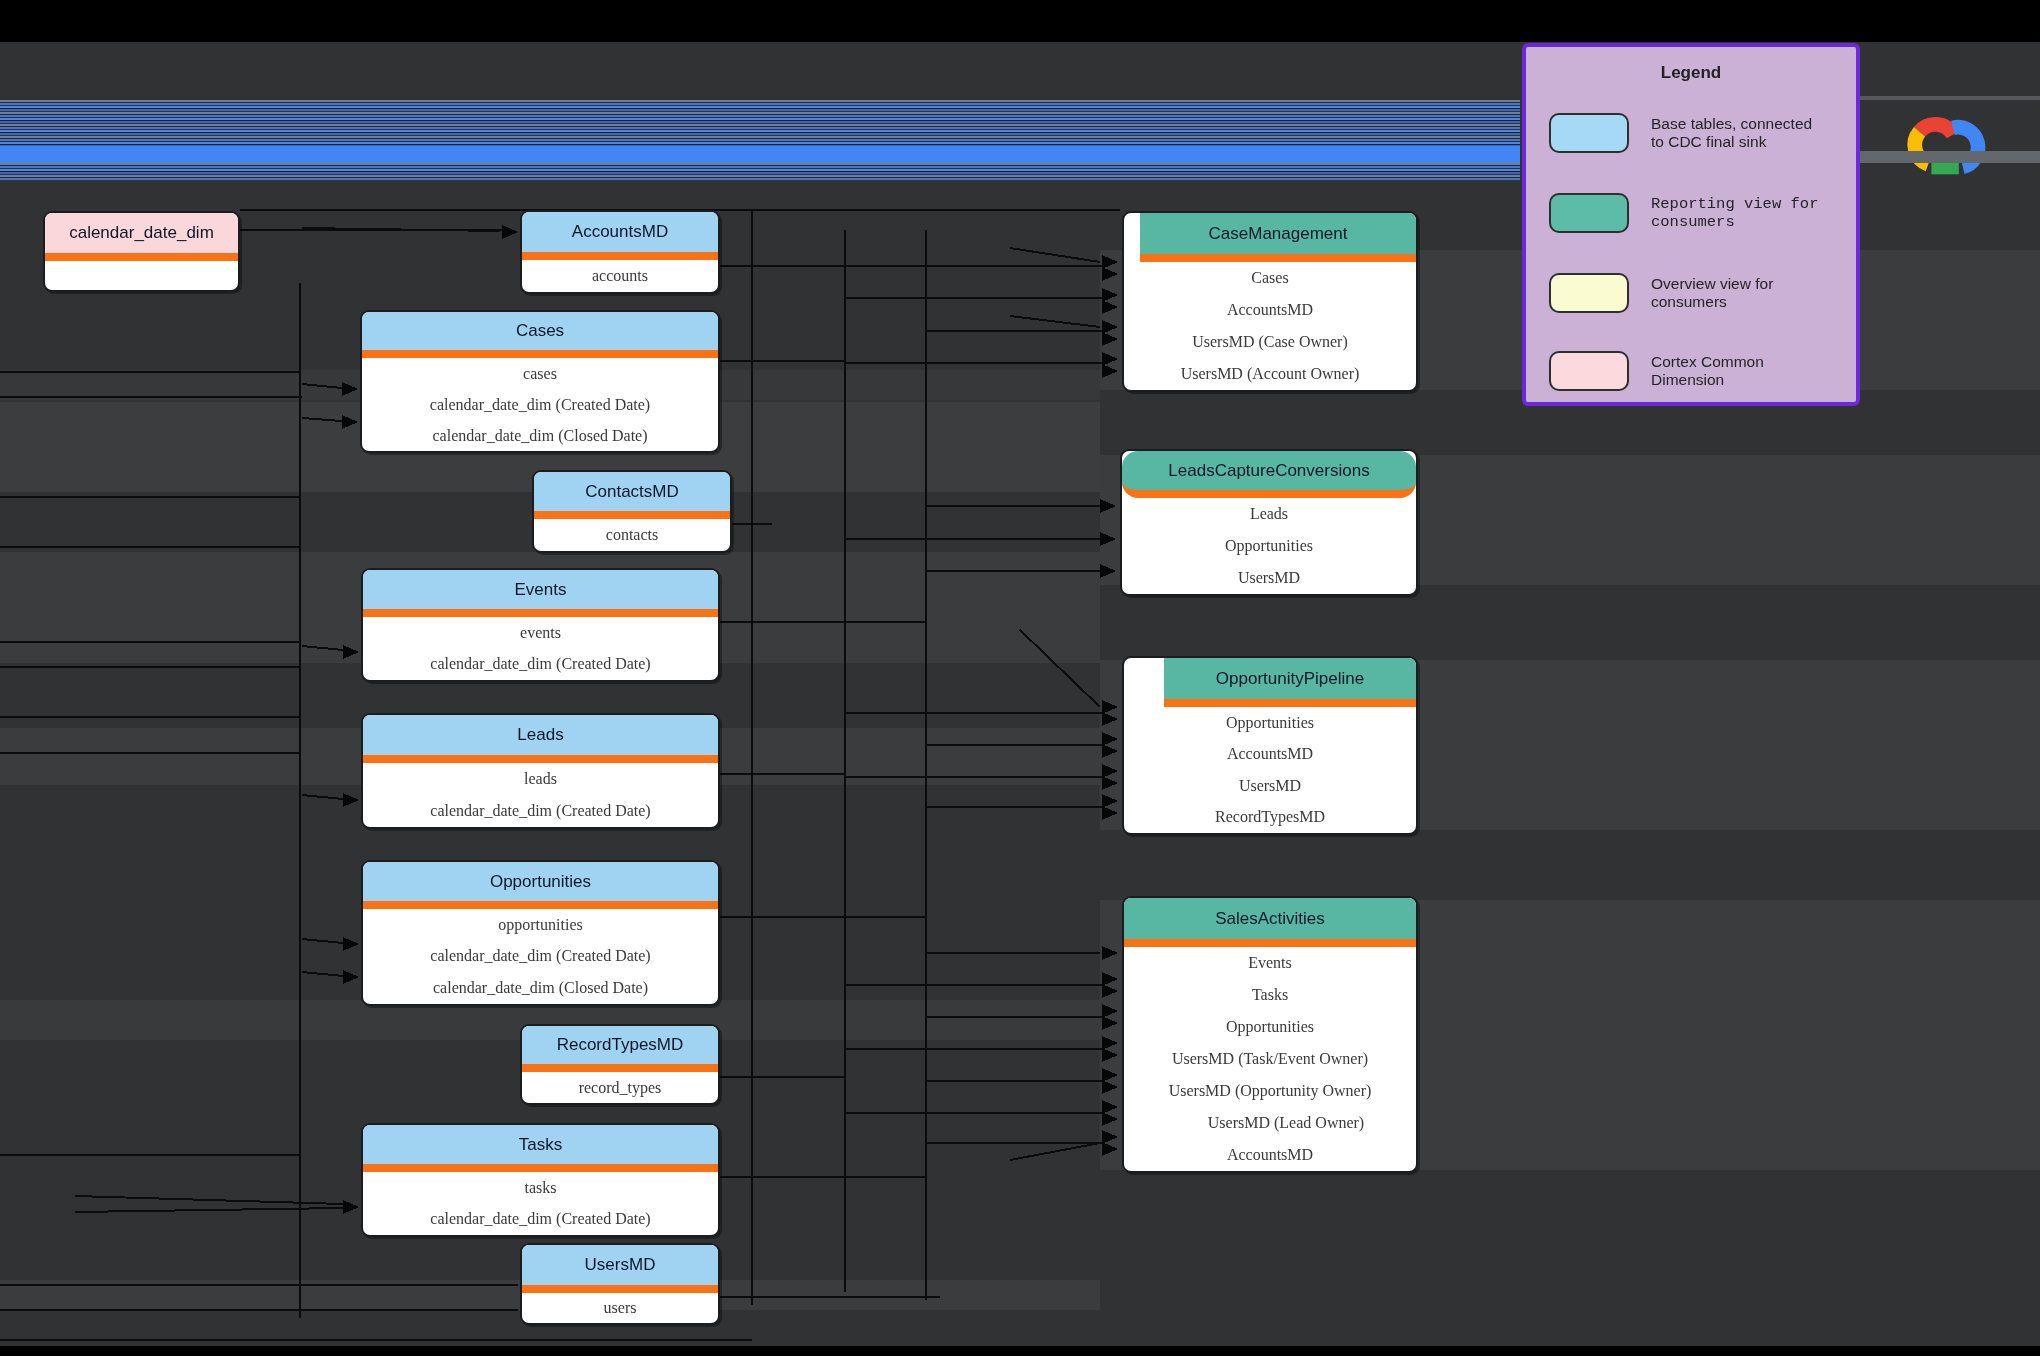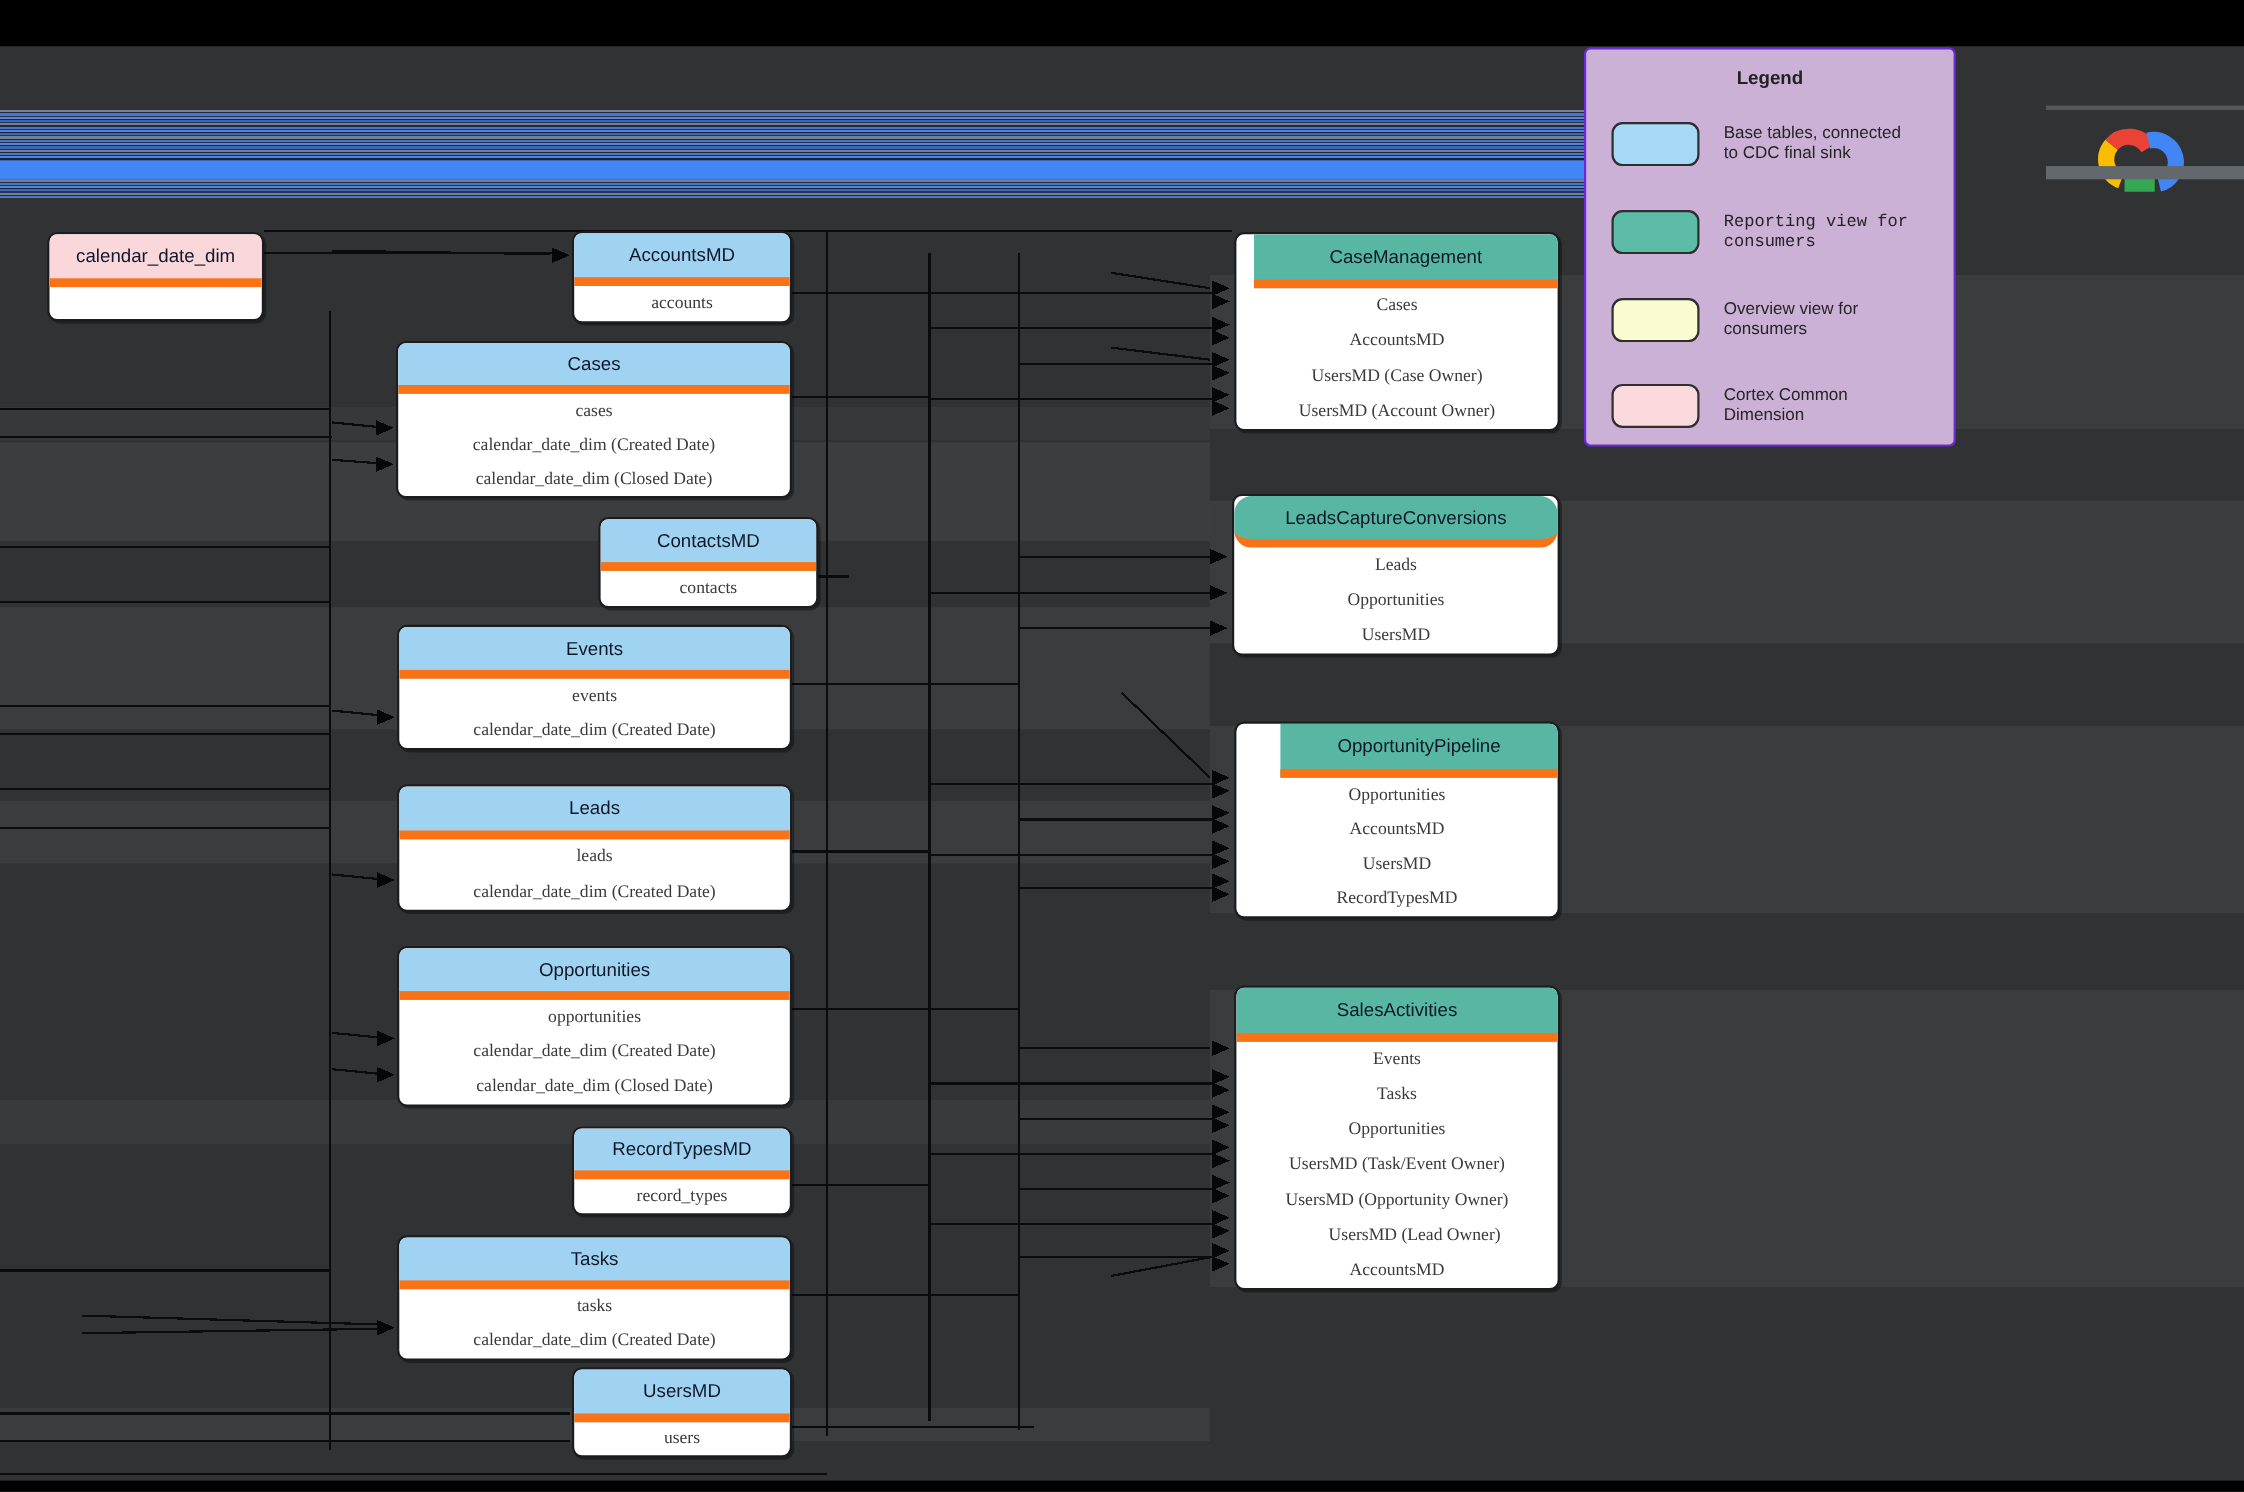--- a/index.html
+++ b/index.html
@@ -24,22 +24,22 @@
          border-radius:9px;overflow:hidden;box-sizing:border-box;
          box-shadow:2px 2px 0 rgba(0,0,0,.35);}
   .table-header{text-align:center;color:#0f172a;border-bottom:8px solid #f97316;
                 font-size:17px;display:flex;align-items:center;justify-content:center;}
   .t-base .table-header{background:#a0d3f2;}
   .t-reporting .table-header{background:#58b7a3;}
   .t-common .table-header{background:#fad7db;}
   .table-row{text-align:center;color:#3a3a3a;font-size:16px;
              display:flex;align-items:center;justify-content:center;font-family:Liberation Serif, serif;}
   
-  #legend{position:absolute;left:1440px;top:43px;width:338px;height:363px;z-index:5;
-          background:#cbb1d6;border:2px solid #6d28d9;border-radius:6px;box-sizing:border-box;}
+  #legend{position:absolute;left:1522px;top:43px;width:338px;height:363px;z-index:5;
+          background:#cbb1d6;border:4px solid #6d28d9;border-radius:6px;box-sizing:border-box;}
   #legend-title{position:absolute;left:0;top:16px;width:100%;text-align:center;
                 font-weight:bold;font-size:17px;color:#222;}
   .legend-item{position:absolute;left:0;width:100%;height:40px;}
   .legend-swatch{position:absolute;left:23px;top:0;width:80px;height:40px;
                  border:2px solid #2e2e2e;border-radius:10px;box-sizing:border-box;}
   .legend-label{position:absolute;left:125px;top:50%;transform:translateY(-50%);
                 width:200px;font-size:15.5px;color:#242424;line-height:1.18;white-space:pre-line;}
   #gcp-logo{position:absolute;left:1902px;top:103px;width:98px;height:78px;z-index:5;}
   #logo-overlay-line{position:absolute;left:1860px;top:151px;width:180px;height:12px;
                      background:#63686c;z-index:6;}
@@ -191,21 +191,21 @@
     <div class="table t-base" style="left: 520px; top: 210px; width: 200px;">
       <div class="table-header" style="height: 40px;">AccountsMD</div>
       <div class="table-row" style="height: 32px;">accounts</div>
     </div>
     <div class="table t-base" style="left: 360px; top: 310px; width: 360px;">
       <div class="table-header" style="height: 38px;">Cases</div>
       <div class="table-row" style="height: 31px;">cases</div>
       <div class="table-row" style="height: 31px;">calendar_date_dim (Created Date)</div>
       <div class="table-row" style="height: 31px;">calendar_date_dim (Closed Date)</div>
     </div>
-    <div class="table t-base" style="left: 544px; top: 470px; width: 200px;">
+    <div class="table t-base" style="left: 532px; top: 470px; width: 200px;">
       <div class="table-header" style="height: 39px;">ContactsMD</div>
       <div class="table-row" style="height: 32px;">contacts</div>
     </div>
     <div class="table t-base" style="left: 361px; top: 568px; width: 359px;">
       <div class="table-header" style="height: 39px;">Events</div>
       <div class="table-row" style="height: 31.5px;">events</div>
       <div class="table-row" style="height: 31.5px;">calendar_date_dim (Created Date)</div>
     </div>
     <div class="table t-base" style="left: 361px; top: 713px; width: 359px;">
       <div class="table-header" style="height: 40px;">Leads</div>

